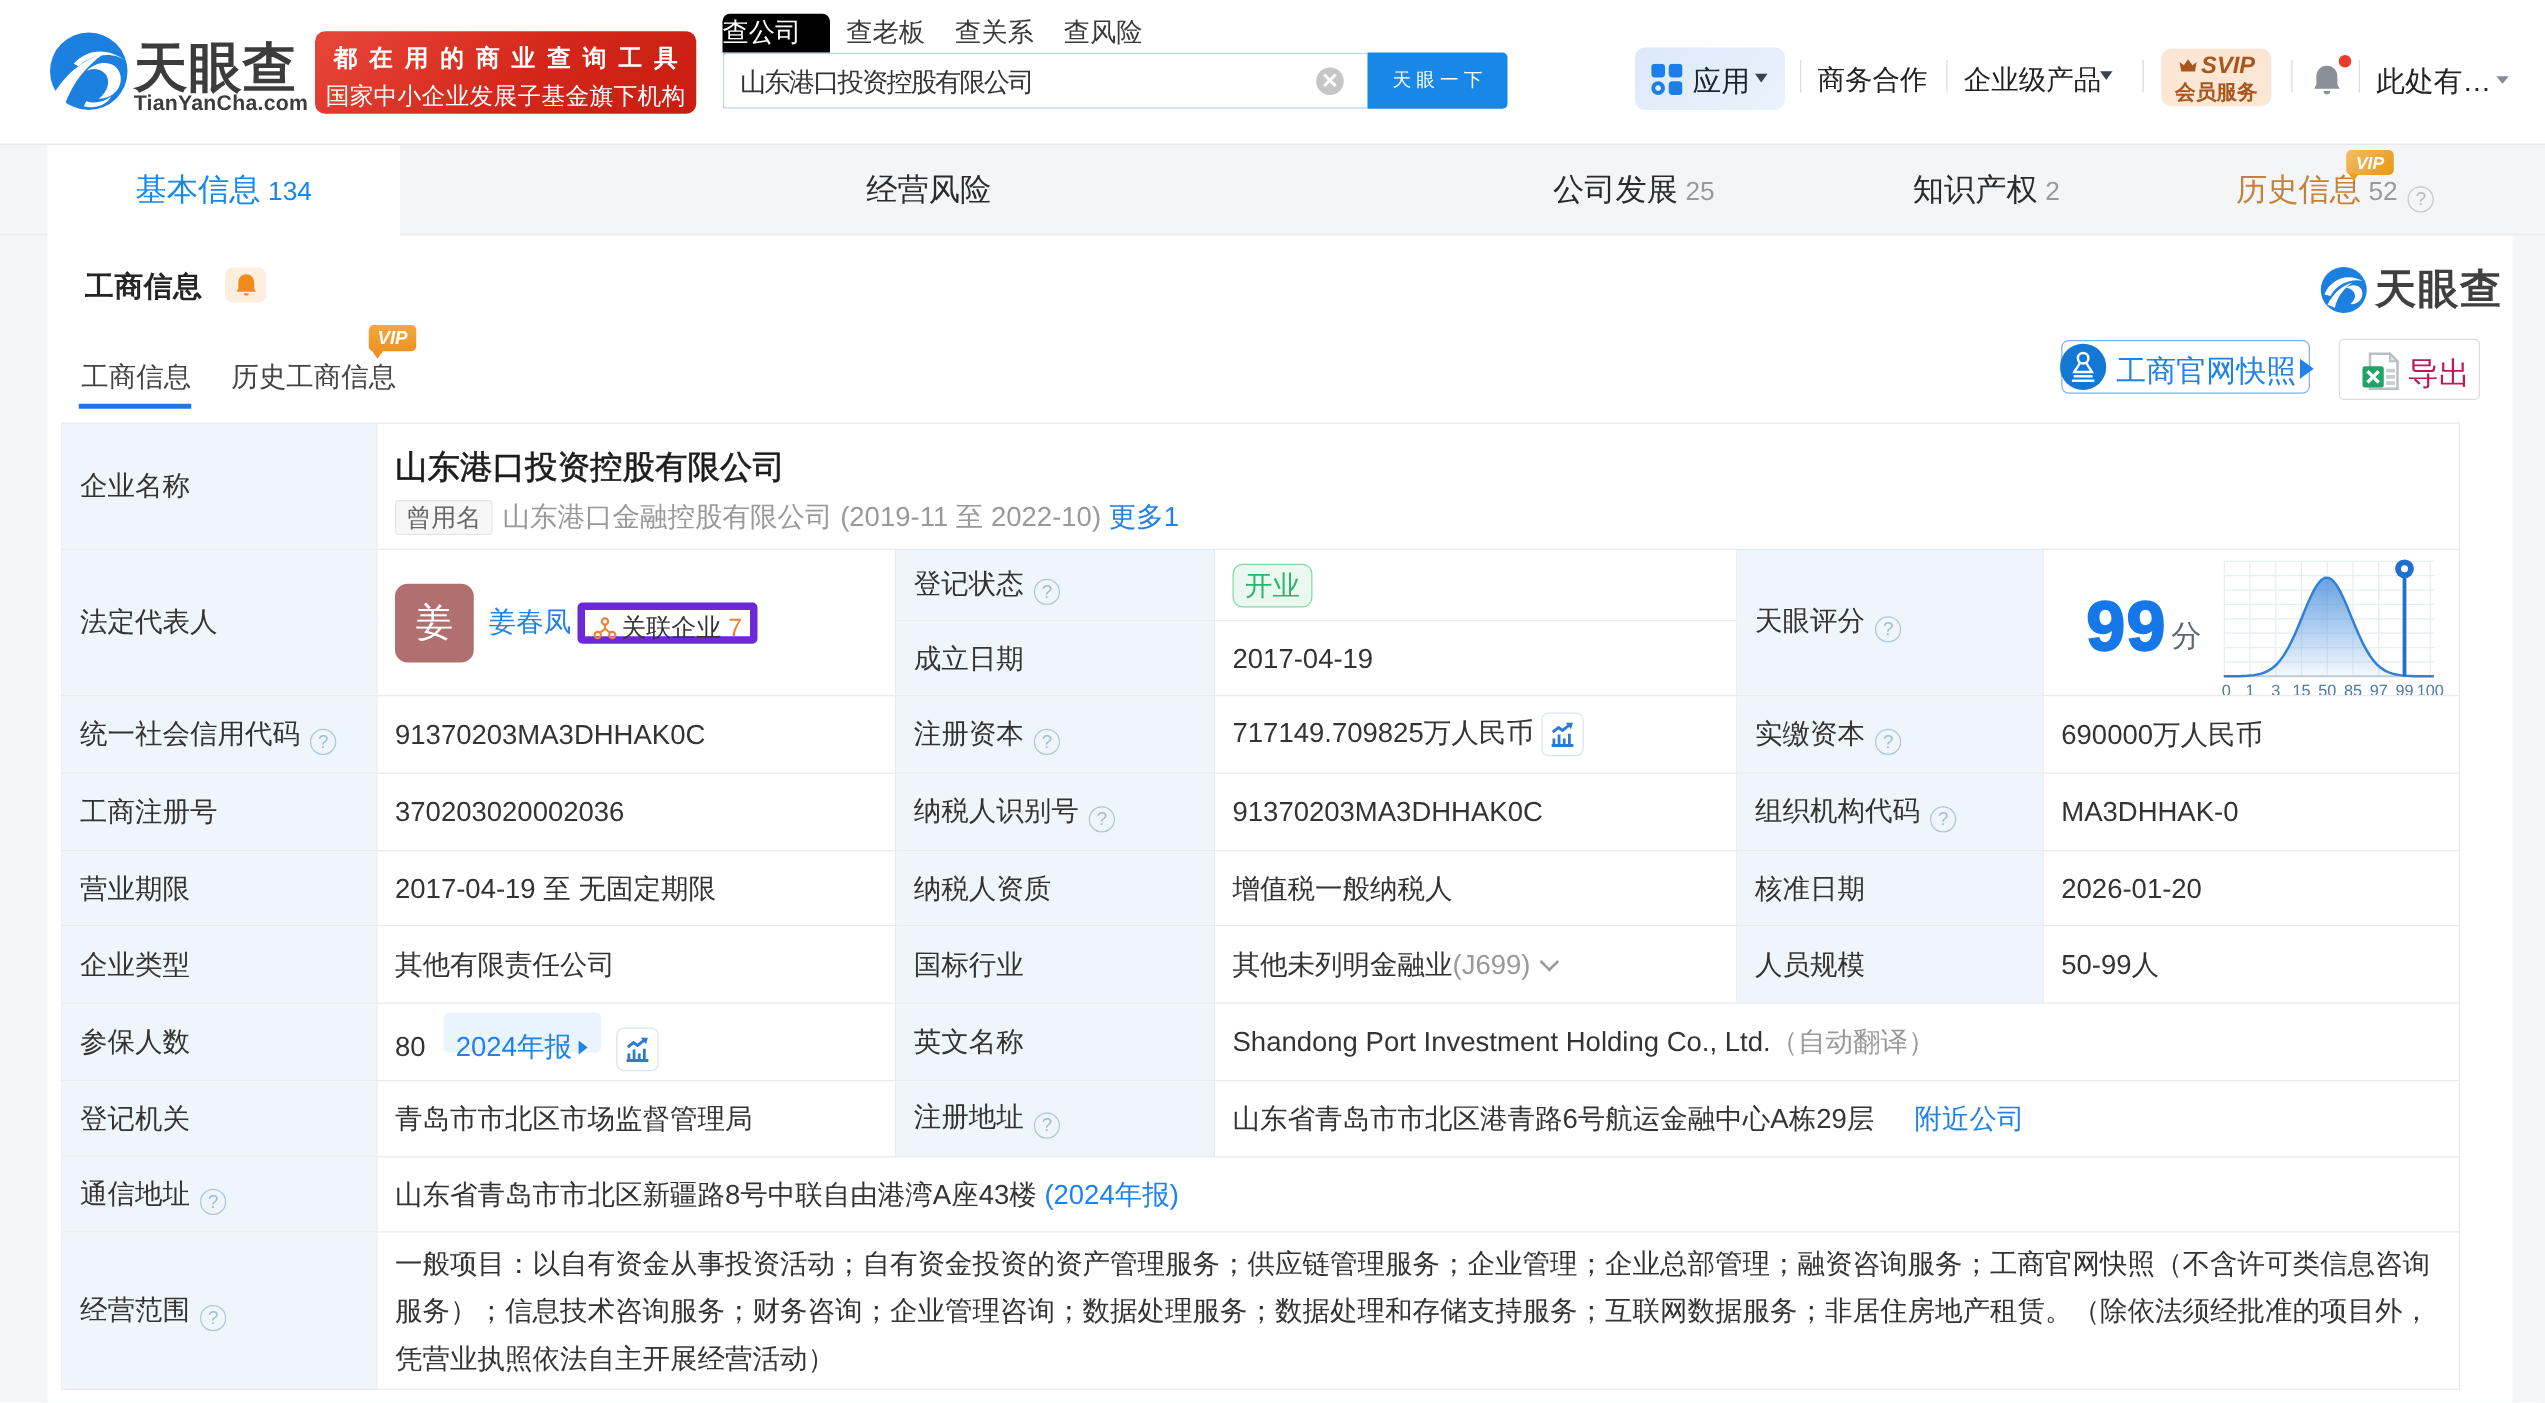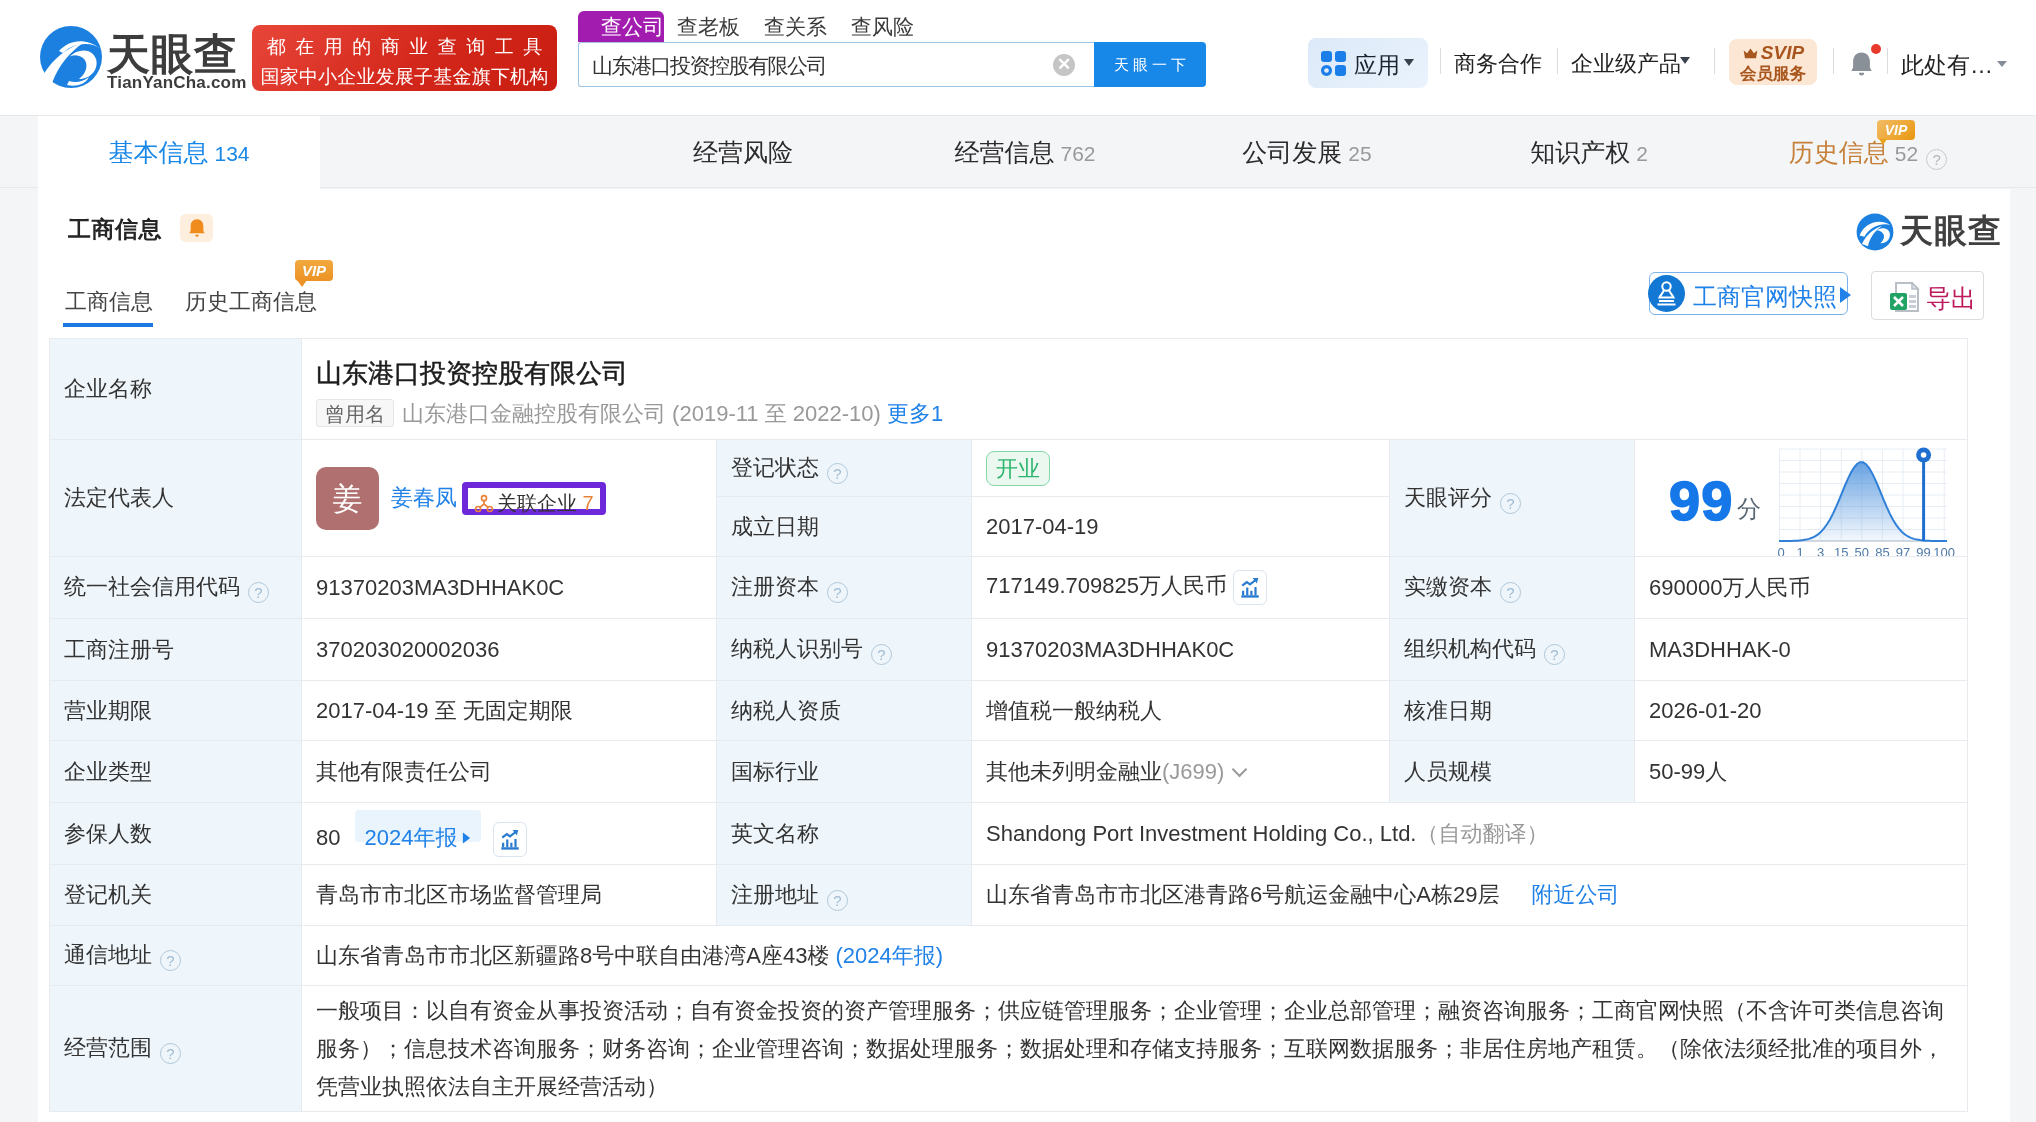--- a/index.html
+++ b/index.html
@@ -3,25 +3,25 @@
 <style>
 *{margin:0;padding:0;box-sizing:border-box;}
 html,body{width:2036px;height:1122px;overflow:hidden;}
 body{font-family:"Liberation Sans",sans-serif;color:#333;background:#f4f5f7;}
 #hdr{position:absolute;left:0;top:0;width:2036px;height:115px;background:#fff;}
 .abs{position:absolute;}
 
 #logotxt{left:107px;top:26px;font-size:43px;font-weight:bold;color:#3c3c3c;letter-spacing:0.5px;}
 #logodom{left:107px;top:73px;font-size:17px;font-weight:bold;color:#3c3c3c;letter-spacing:0.2px;}
 #redbn{left:252px;top:25px;width:305px;height:66px;border-radius:8px;background:linear-gradient(135deg,#e8463a 0%,#d4271b 55%,#c81d10 100%);color:#fff;text-align:center;}
-#redbn .l1{margin-top:9px;font-size:19px;letter-spacing:9.5px;text-indent:9.5px;}
+#redbn .l1{margin-top:9px;font-size:19px;letter-spacing:9.5px;text-indent:9.5px;font-weight:bold;}
 #redbn .l2{margin-top:4px;font-size:19px;letter-spacing:0.2px;}
 
 .stab{position:absolute;top:11px;height:31px;line-height:31px;font-size:21px;color:#3a3a3a;}
-#stab1{left:578px;width:86px;background:#a21caf;color:#fff;text-align:right;border-radius:6px 6px 0 0;}
+#stab1{left:578px;width:86px;background:#000000;color:#fff;text-align:left;border-radius:6px 6px 0 0;}
 #sbox{left:578px;top:42px;width:516px;height:45px;background:#fff;border:1px solid #9fc4e8;border-right:none;border-radius:3px 0 0 3px;}
 #stext{left:592px;top:52px;font-size:21px;color:#333;letter-spacing:-1.5px;}
 #sclear{left:1053px;top:54px;width:22px;height:22px;border-radius:50%;background:#c5c5c5;color:#fff;font-size:17px;font-weight:bold;line-height:22px;text-align:center;}
 #sbtn{left:1094px;top:42px;width:112px;height:45px;background:#1787e8;color:#fff;font-size:15px;line-height:45px;text-align:center;letter-spacing:4px;text-indent:4px;border-radius:0 4px 4px 0;}
 
 #appchip{left:1308px;top:38px;width:120px;height:50px;background:linear-gradient(145deg,#dce9f8,#eaf3fd);border-radius:8px;}
 #appchip .t{position:absolute;left:46px;top:12px;font-size:23px;color:#1c2430;}
 .caret{display:inline-block;width:0;height:0;border-left:5.5px solid transparent;border-right:5.5px solid transparent;border-top:7px solid #39414d;}
 #appcaret{left:1404px;top:59px;}
 .vsep{width:1px;height:26px;background:#dcdcdc;}
@@ -129,21 +129,20 @@
     <path d="M13 2 C7 2 3.5 6.5 3.5 12 L3.5 19 L1.5 23 L24.5 23 L22.5 19 L22.5 12 C22.5 6.5 19 2 13 2 Z" fill="#8a9098"></path>
     <path d="M10 25 a3 3 0 0 0 6 0 Z" fill="#8a9098"></path>
   </svg>
   <div class="abs" id="belldot"></div>
   <div class="abs hmenu" style="left:1901px;top:50px;font-size:23px;">此处有…</div>
   <div class="abs" style="left:1997px;top:61px;width:0;height:0;border-left:5px solid transparent;border-right:5px solid transparent;border-top:6.5px solid #848c96;"></div>
 </div>
 <div id="navrow">
   <div class="ntab" id="ntab1" style="left:38px;width:282px;">基本信息<span class="cnt">134</span></div>
   <div class="ntab" style="left:602px;width:282px;">经营风险</div>
-  <div class="ntab" style="left:884px;width:282px;">经营信息<span class="cnt">762</span></div>
   <div class="ntab" style="left:1166px;width:282px;">公司发展<span class="cnt">25</span></div>
   <div class="ntab" style="left:1448px;width:282px;">知识产权<span class="cnt">2</span></div>
   <div class="ntab" id="ntab7" style="left:1730px;width:276px;">历史信息<span class="cnt">52</span><span class="qm" style="margin-left:8px;border-color:#c9c9c9;color:#b5b5b5;">?</span></div>
   <div class="abs" style="left:1877px;top:4px;width:38px;height:20px;background:linear-gradient(135deg,#f3bc66,#e9980f);border-radius:4px;color:#fff;font-size:14px;font-style:italic;font-weight:bold;text-align:center;line-height:20px;">VIP</div>
     <div class="abs" style="left:1879px;top:23px;width:0;height:0;border-left:4px solid transparent;border-right:4px solid transparent;border-top:6px solid #e9a41d;"></div>
 </div>
 <div id="card">
   <div class="abs" id="secttl">工商信息</div>
   <div class="abs" id="bellchip"><svg width="18" height="20" viewBox="0 0 26 30" style="margin-top:4px;">
         <path d="M13 2 C7 2 3.5 6.5 3.5 12 L3.5 19 L1.5 23 L24.5 23 L22.5 19 L22.5 12 C22.5 6.5 19 2 13 2 Z" fill="#f08c1e"></path>

